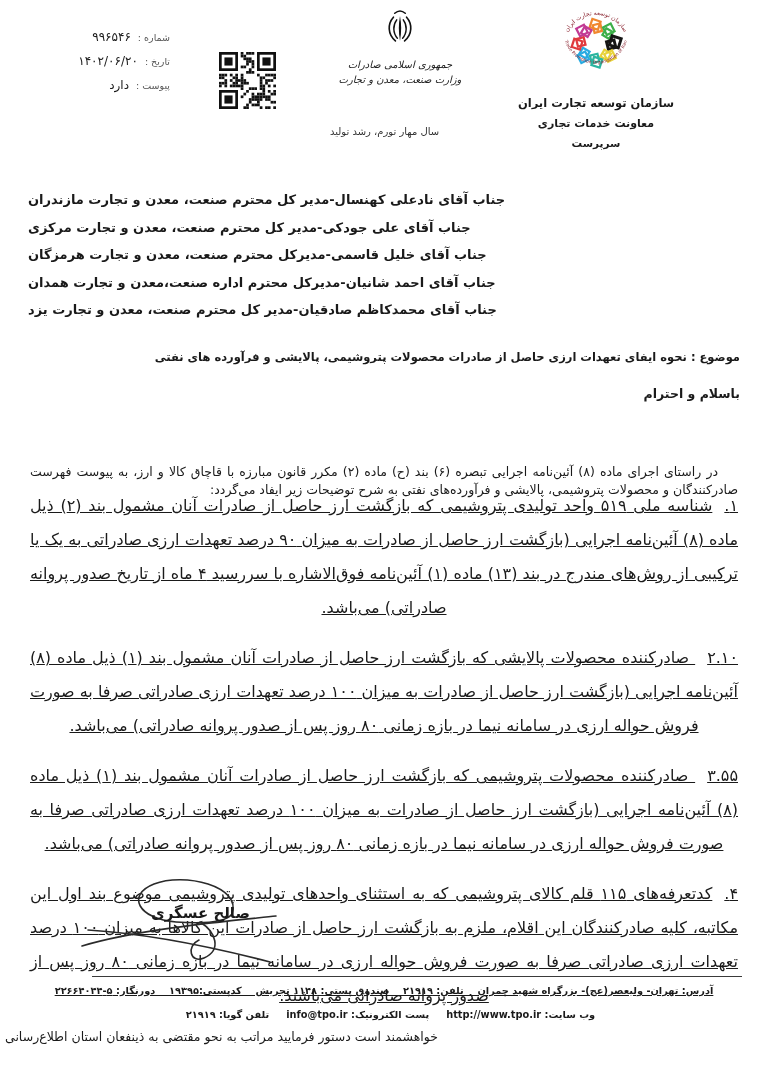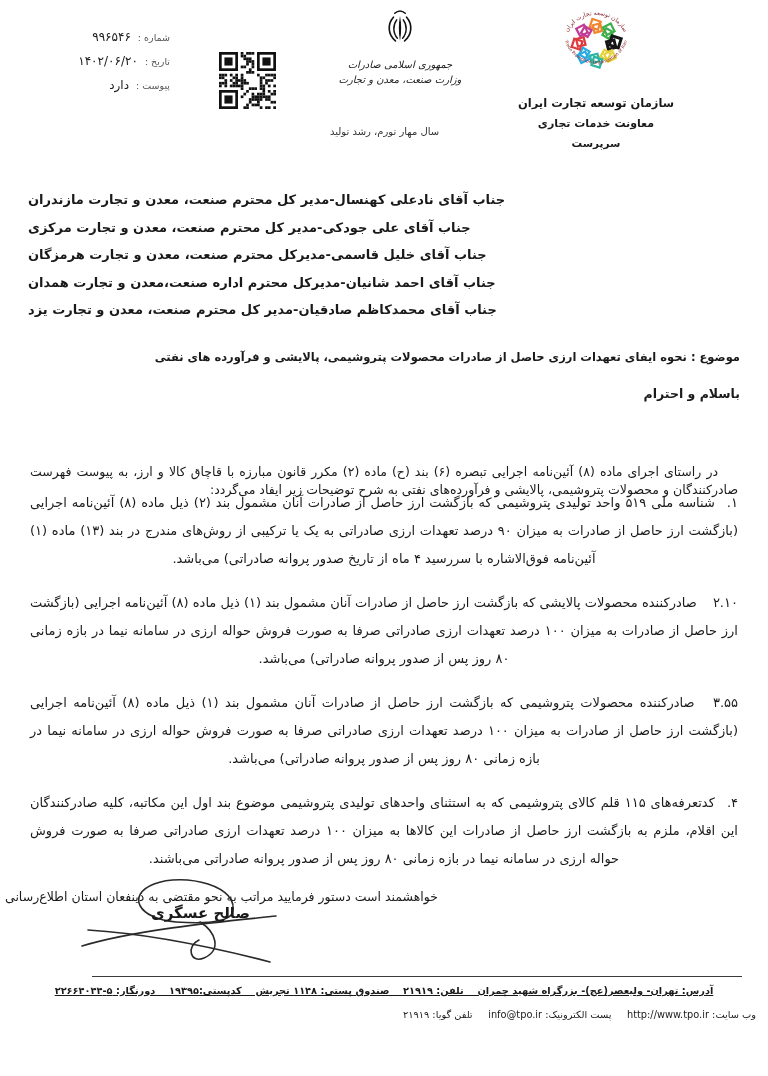--- a/index.html
+++ b/index.html
@@ -22,30 +22,30 @@
   .org-deputy{font-size:11px; font-weight:bold; margin-top:7px;}
   .org-role{font-size:10.5px; font-weight:bold; margin-top:7px;}
   
   .recipients{position:absolute; top:186px; right:28px; left:28px; text-align:left;}
   .recipient{font-size:13px; font-weight:bold; line-height:27.5px; white-space:nowrap;}
   
   .subject{position:absolute; top:350px; right:28px; left:28px; font-size:11.5px; font-weight:bold; text-align:right; white-space:nowrap;}
   .salutation{position:absolute; top:386px; right:28px; font-size:12.5px; font-weight:bold;margin-left:8px;}
   .intro{position:absolute; top:416px; right:30px; left:30px; font-size:12.5px; line-height:18px; text-align:justify; text-indent:20px;margin-top:47px;}
   .items{position:absolute; top:489px; right:30px; left:30px;}
-  .item{font-size:13px; line-height:28px; text-align:justify; text-align-last:center; margin:0 0 16px 0;}
+  .item{font-size:16px; line-height:34px; text-align:justify; text-align-last:center; margin:0 0 16px 0;text-decoration:underline;}
   .item .num{margin-left:12px;}
   .closing{font-size:12.5px; margin:1px 300px 0 0; text-align:right; white-space:nowrap;}
   
   .signature{position:absolute; top:872px; left:72px; width:214px; height:100px;}
   .signature .name{position:absolute; top:32px; left:52px; width:126px; text-align:right; font-size:15px; font-weight:bold; white-space:nowrap;}
   
   .footer-rule{position:absolute; top:976px; left:92px; width:650px; border-top:1.6px solid #3a3a3a;}
   .footer-line1{position:absolute; top:985px; left:12px; right:12px; text-align:center; font-size:9.8px; font-weight:bold; white-space:nowrap;text-decoration:underline;}
-  .footer-line2{position:absolute; top:1009px; left:25px; right:12px; font-size:9.8px; font-weight:normal; white-space:nowrap;}
+  .footer-line2{position:absolute; top:1009px; left:25px; right:12px; text-align:center; font-size:9.8px; font-weight:bold; white-space:nowrap;}
   svg text{font-family:"DejaVu Sans", sans-serif;}
 </style>
 </head>
 <body>
 
 <div class="page">
 
   <div class="meta">
     <div class="meta-row">
       <span class="meta-label">شماره :</span>

